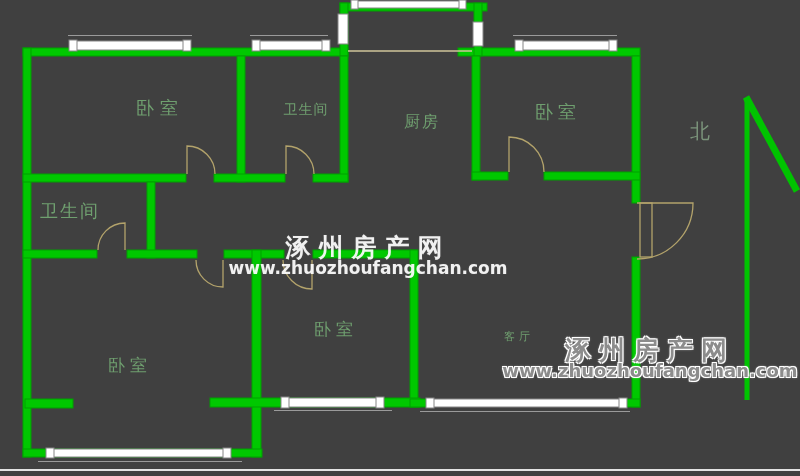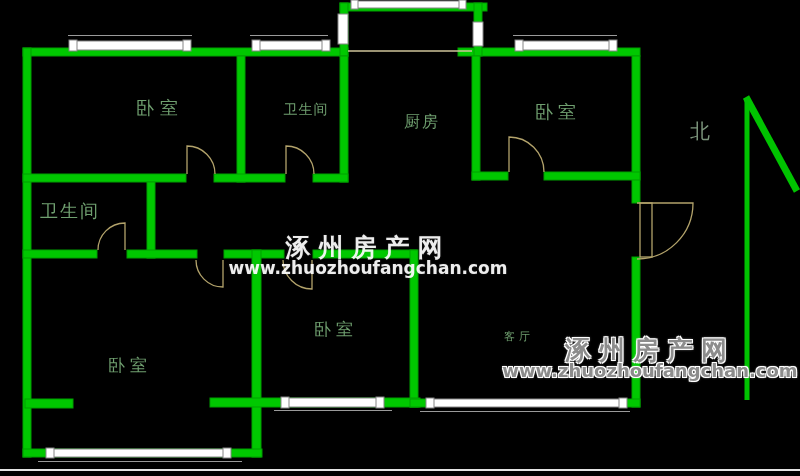--- a/index.html
+++ b/index.html
@@ -1,20 +1,20 @@
 <!DOCTYPE html>
 <html><head>
 <meta charset="utf-8">
 <style>
   html, body { margin: 0; padding: 0; background: #ffffff; }
   #stage {
     position: relative;
     width: 800px;
     height: 476px;
-    background: #000000;
+    background: #404040;
     overflow: hidden;
     font-family: "DejaVu Sans", sans-serif;
   }
   #plan-svg { position: absolute; left: 0; top: 0; }
   .room-label {
     position: absolute;
     transform: translate(-50%, -50%);
     color: #6f9f6f;
     white-space: nowrap;
     line-height: 1;

